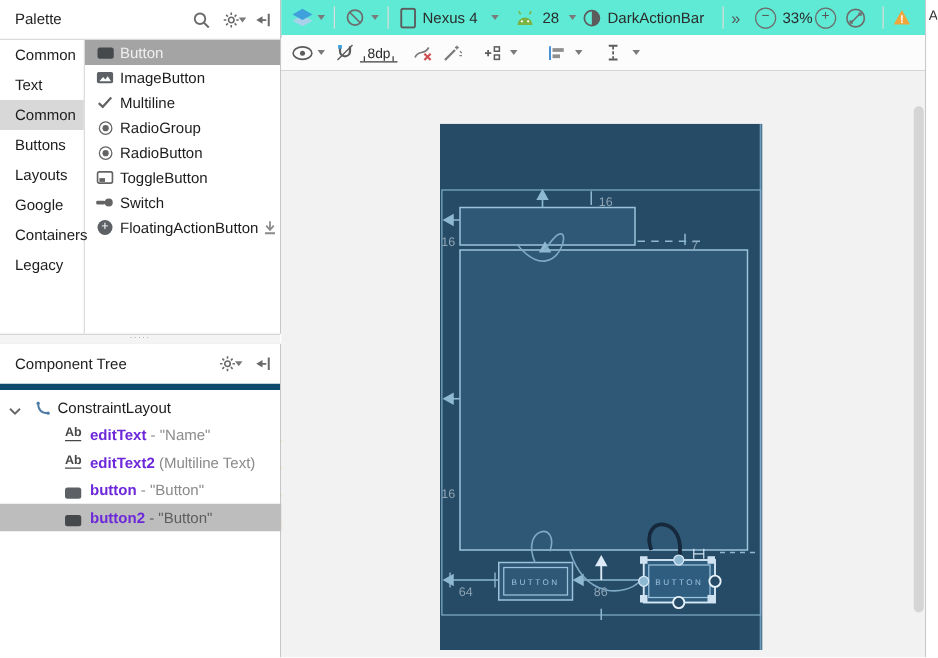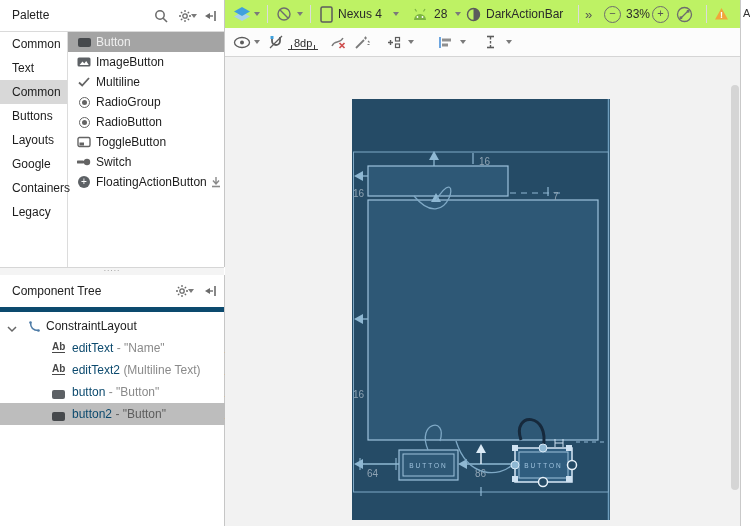--- a/index.html
+++ b/index.html
@@ -24,27 +24,27 @@
   .btn-glyph{display:inline-block;width:13px;height:9px;background:#5d6165;border-radius:2px;}
   .ab-glyph{font-size:10px;font-weight:bold;color:#474747;border-bottom:1.5px solid #474747;line-height:10px;}
   .radio-glyph{width:9px;height:9px;border:1.5px solid #646464;border-radius:50%;display:flex;align-items:center;justify-content:center;}
   .radio-glyph i{width:5px;height:5px;background:#646464;border-radius:50%;}
   .fab-glyph{width:12px;height:12px;background:#5d6165;border-radius:50%;color:#fff;font-size:10px;line-height:11px;text-align:center;}
   .splitter{left:0;top:267px;width:224px;height:7px;background:#f4f4f4;border-top:1px solid #d6d6d6;border-bottom:1px solid #d6d6d6;text-align:center;color:#8f8f8f;font-size:7px;line-height:5px;letter-spacing:1px;}
   .tree-panel{left:0;top:275px;width:224px;height:251px;background:#fff;border-right:1px solid #c6c6c6;}
   .tree-rows{position:absolute;left:0;top:40px;width:100%;}
   .trow{position:relative;height:22px;width:224px;padding-left:20px;}
   .trow.sel{background:#bdbdbd;}
-  .trow .nm{font-weight:normal;color:#0c4a6e;}
+  .trow .nm{font-weight:bold;color:#6d28d9;}
   .trow .sfx{color:#8a8a8a;}
   .trow.sel .sfx{color:#5d5d5d;}
   .tlabel{position:absolute;top:0;line-height:22px;white-space:nowrap;}
   .warn{position:absolute;right:7px;top:5px;}
   
-  .row1{left:225px;top:0;width:515px;height:28px;background:#bef264;border-bottom:2px solid #4c1d95;}
+  .row1{left:225px;top:0;width:515px;height:28px;background:#5eead4;border-bottom:2px solid #4c1d95;}
   .row2{left:225px;top:28px;width:515px;height:28px;background:#fcfcfc;border-bottom:1px solid #d5d5d5;}
   .titem{position:absolute;top:0;height:28px;display:flex;align-items:center;}
   .sep{position:absolute;top:5px;width:1px;height:18px;background:#dcdcdc;}
   .tool-label{color:#2b2b2b;white-space:nowrap;}
   .circ{width:15px;height:15px;border:1.2px solid #6d6d6d;border-radius:50%;color:#555;font-size:11px;line-height:13px;text-align:center;}
   .m8dp{display:inline-flex;align-items:flex-end;border-bottom:1px solid #3c3c3c;padding:0 3px;font-size:11px;color:#2b2b2b;height:15px;}
   .m8dp i{width:1px;height:4px;background:#3c3c3c;display:inline-block;}
   
   .surface{left:225px;top:57px;width:515px;height:469px;background:#f2f2f2;}
   .vscroll{left:731px;top:85px;width:8px;height:405px;background:#d5d5d5;border-radius:4px;}

